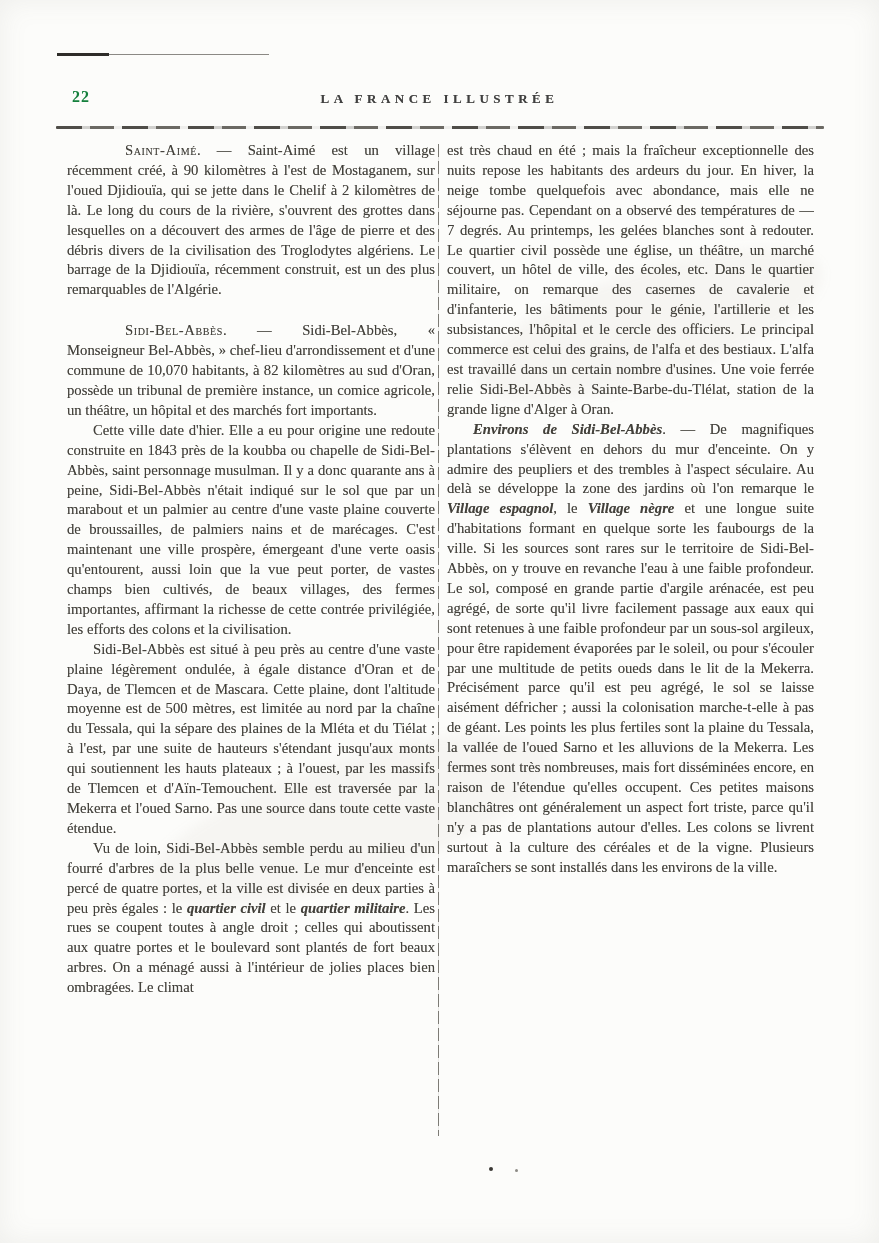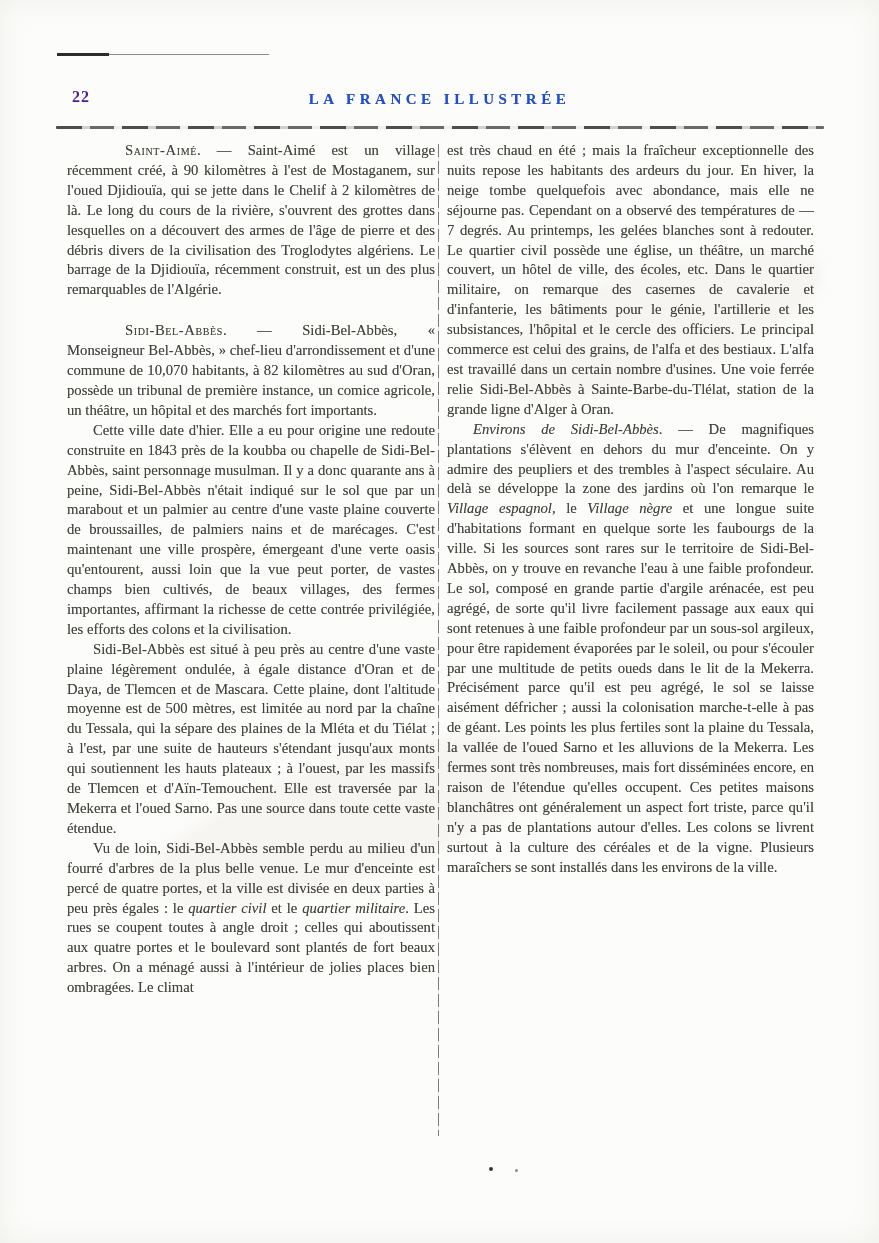--- a/index.html
+++ b/index.html
@@ -10,22 +10,22 @@
     background:var(--paper,#fcfcfa);
     overflow:hidden;
     box-shadow:inset 0 0 28px rgba(120,118,110,0.10);
     font-family:"Liberation Serif","DejaVu Serif",serif;
     color:var(--ink,#43413b);
   }
   
   .corner-dash{position:absolute;left:57px;top:53px;width:52px;height:3px;background:#2e2c29;}
   .corner-dash::after{content:"";position:absolute;left:52px;top:1px;width:160px;height:1px;background:#8b8984;}
   
-  .page-number{position:absolute;left:72px;top:88px;font-size:16px;font-weight:bold;letter-spacing:1px;color:#4c1d95;}
-  .masthead{position:absolute;left:0;top:91px;width:100%;text-align:center;font-size:15px;font-weight:bold;letter-spacing:4.5px;color:#1d4ed8;text-shadow:0 0 0.6px rgba(90,87,80,0.55);}
+  .page-number{position:absolute;left:72px;top:88px;font-size:16px;font-weight:bold;letter-spacing:1px;color:#15803d;}
+  .masthead{position:absolute;left:0;top:91px;width:100%;text-align:center;font-size:13px;font-weight:bold;letter-spacing:4.5px;color:#404040;text-shadow:0 0 0.6px rgba(90,87,80,0.55);}
   .rule-top{
     position:absolute;left:56px;top:126px;width:768px;height:3px;
     background:
       repeating-linear-gradient(90deg,
         #4f4d48 0 26px, rgba(79,77,72,0.25) 26px 34px,
         #6b6963 34px 58px, rgba(79,77,72,0.08) 58px 66px);
     border-radius:1px;
   }
   
   .col-divider{
@@ -39,21 +39,21 @@
     text-align:justify;
     color:var(--ink,#43413b);
     text-shadow:0 0 0.5px rgba(67,65,59,0.45);
   }
   .col-left{left:67px;}
   .col-right{left:447px;width:367px;}
   .para{margin:0;text-indent:26px;}
   .para.noindent{text-indent:0;}
   .para.gap{margin-top:21px;}
   .seg-lead{font-variant:small-caps;letter-spacing:0.6px;margin-left:32px;}
-  .seg-i{font-style:italic;}
+  .seg-i{font-style:italic;font-weight:bold;}
   
   .scan-smudge{position:absolute;border-radius:50%;filter:blur(6px);background:rgba(150,144,125,0.06);transform:rotate(-18deg);}
   .smudge-a{left:140px;top:760px;width:420px;height:120px;}
   .smudge-b{left:470px;top:270px;width:360px;height:110px;}
   
   .speck{position:absolute;background:#3a3834;border-radius:50%;}
   .speck-a{left:489px;top:1167px;width:4px;height:4px;}
   .speck-b{left:515px;top:1169px;width:3px;height:3px;background:#8d8b85;}
 </style>
 </head>

